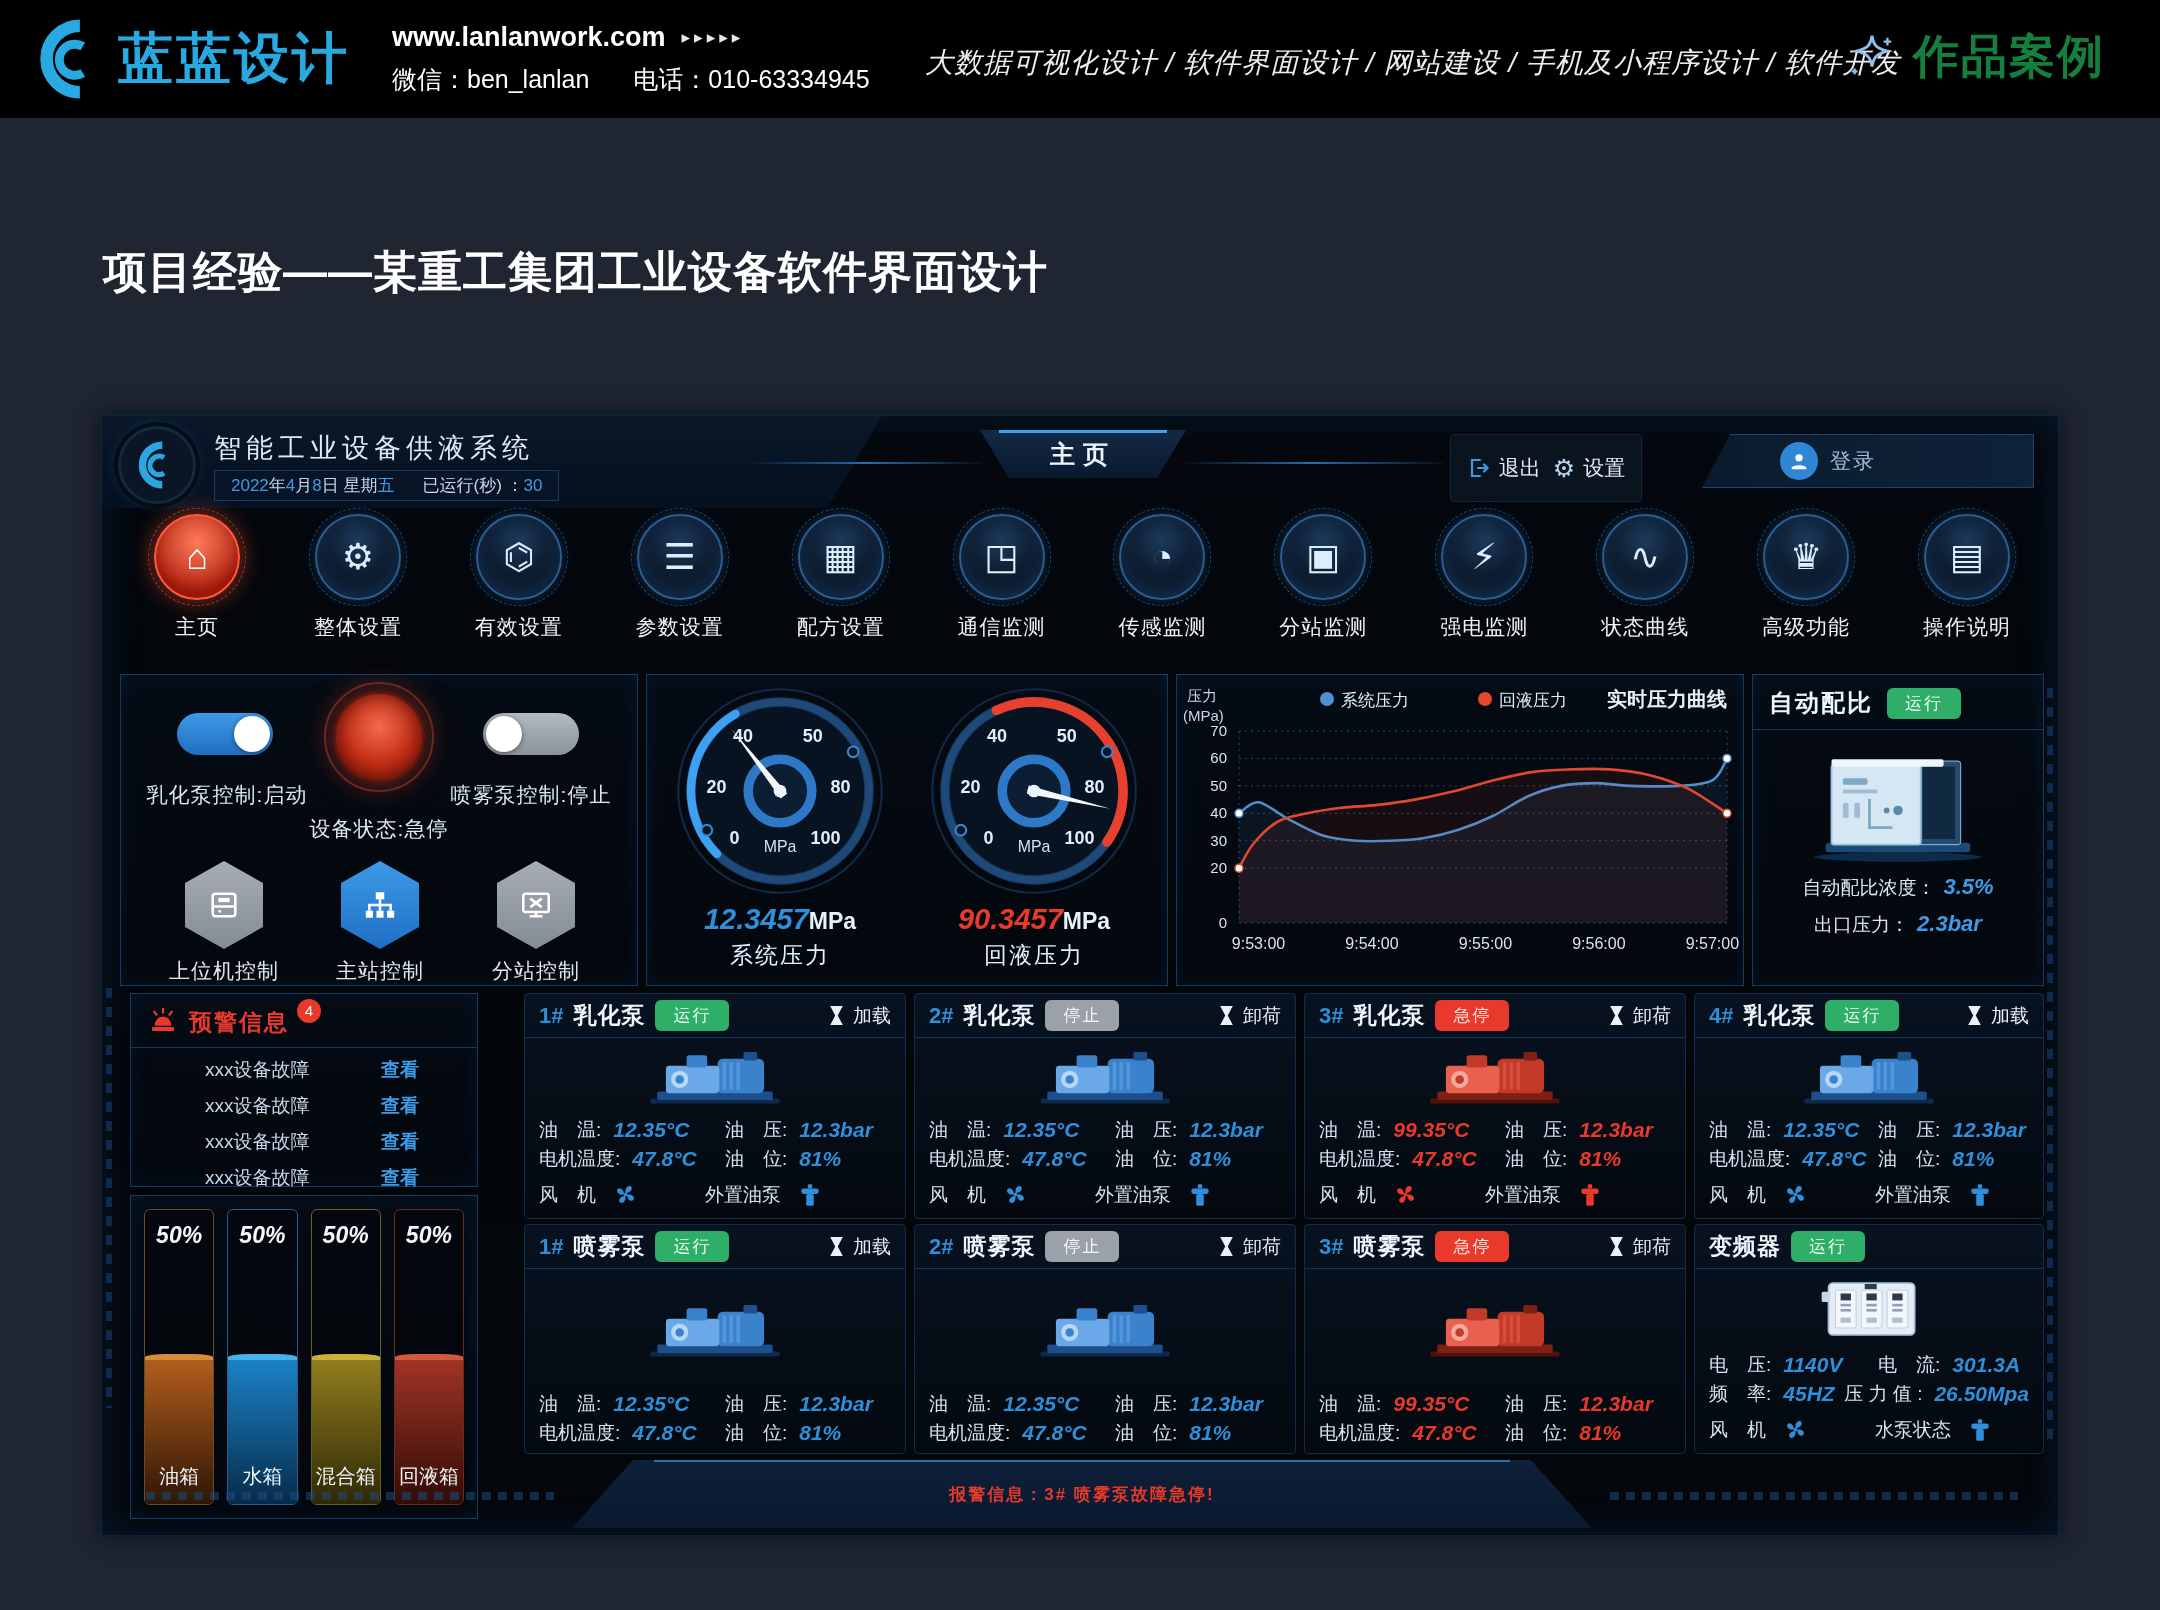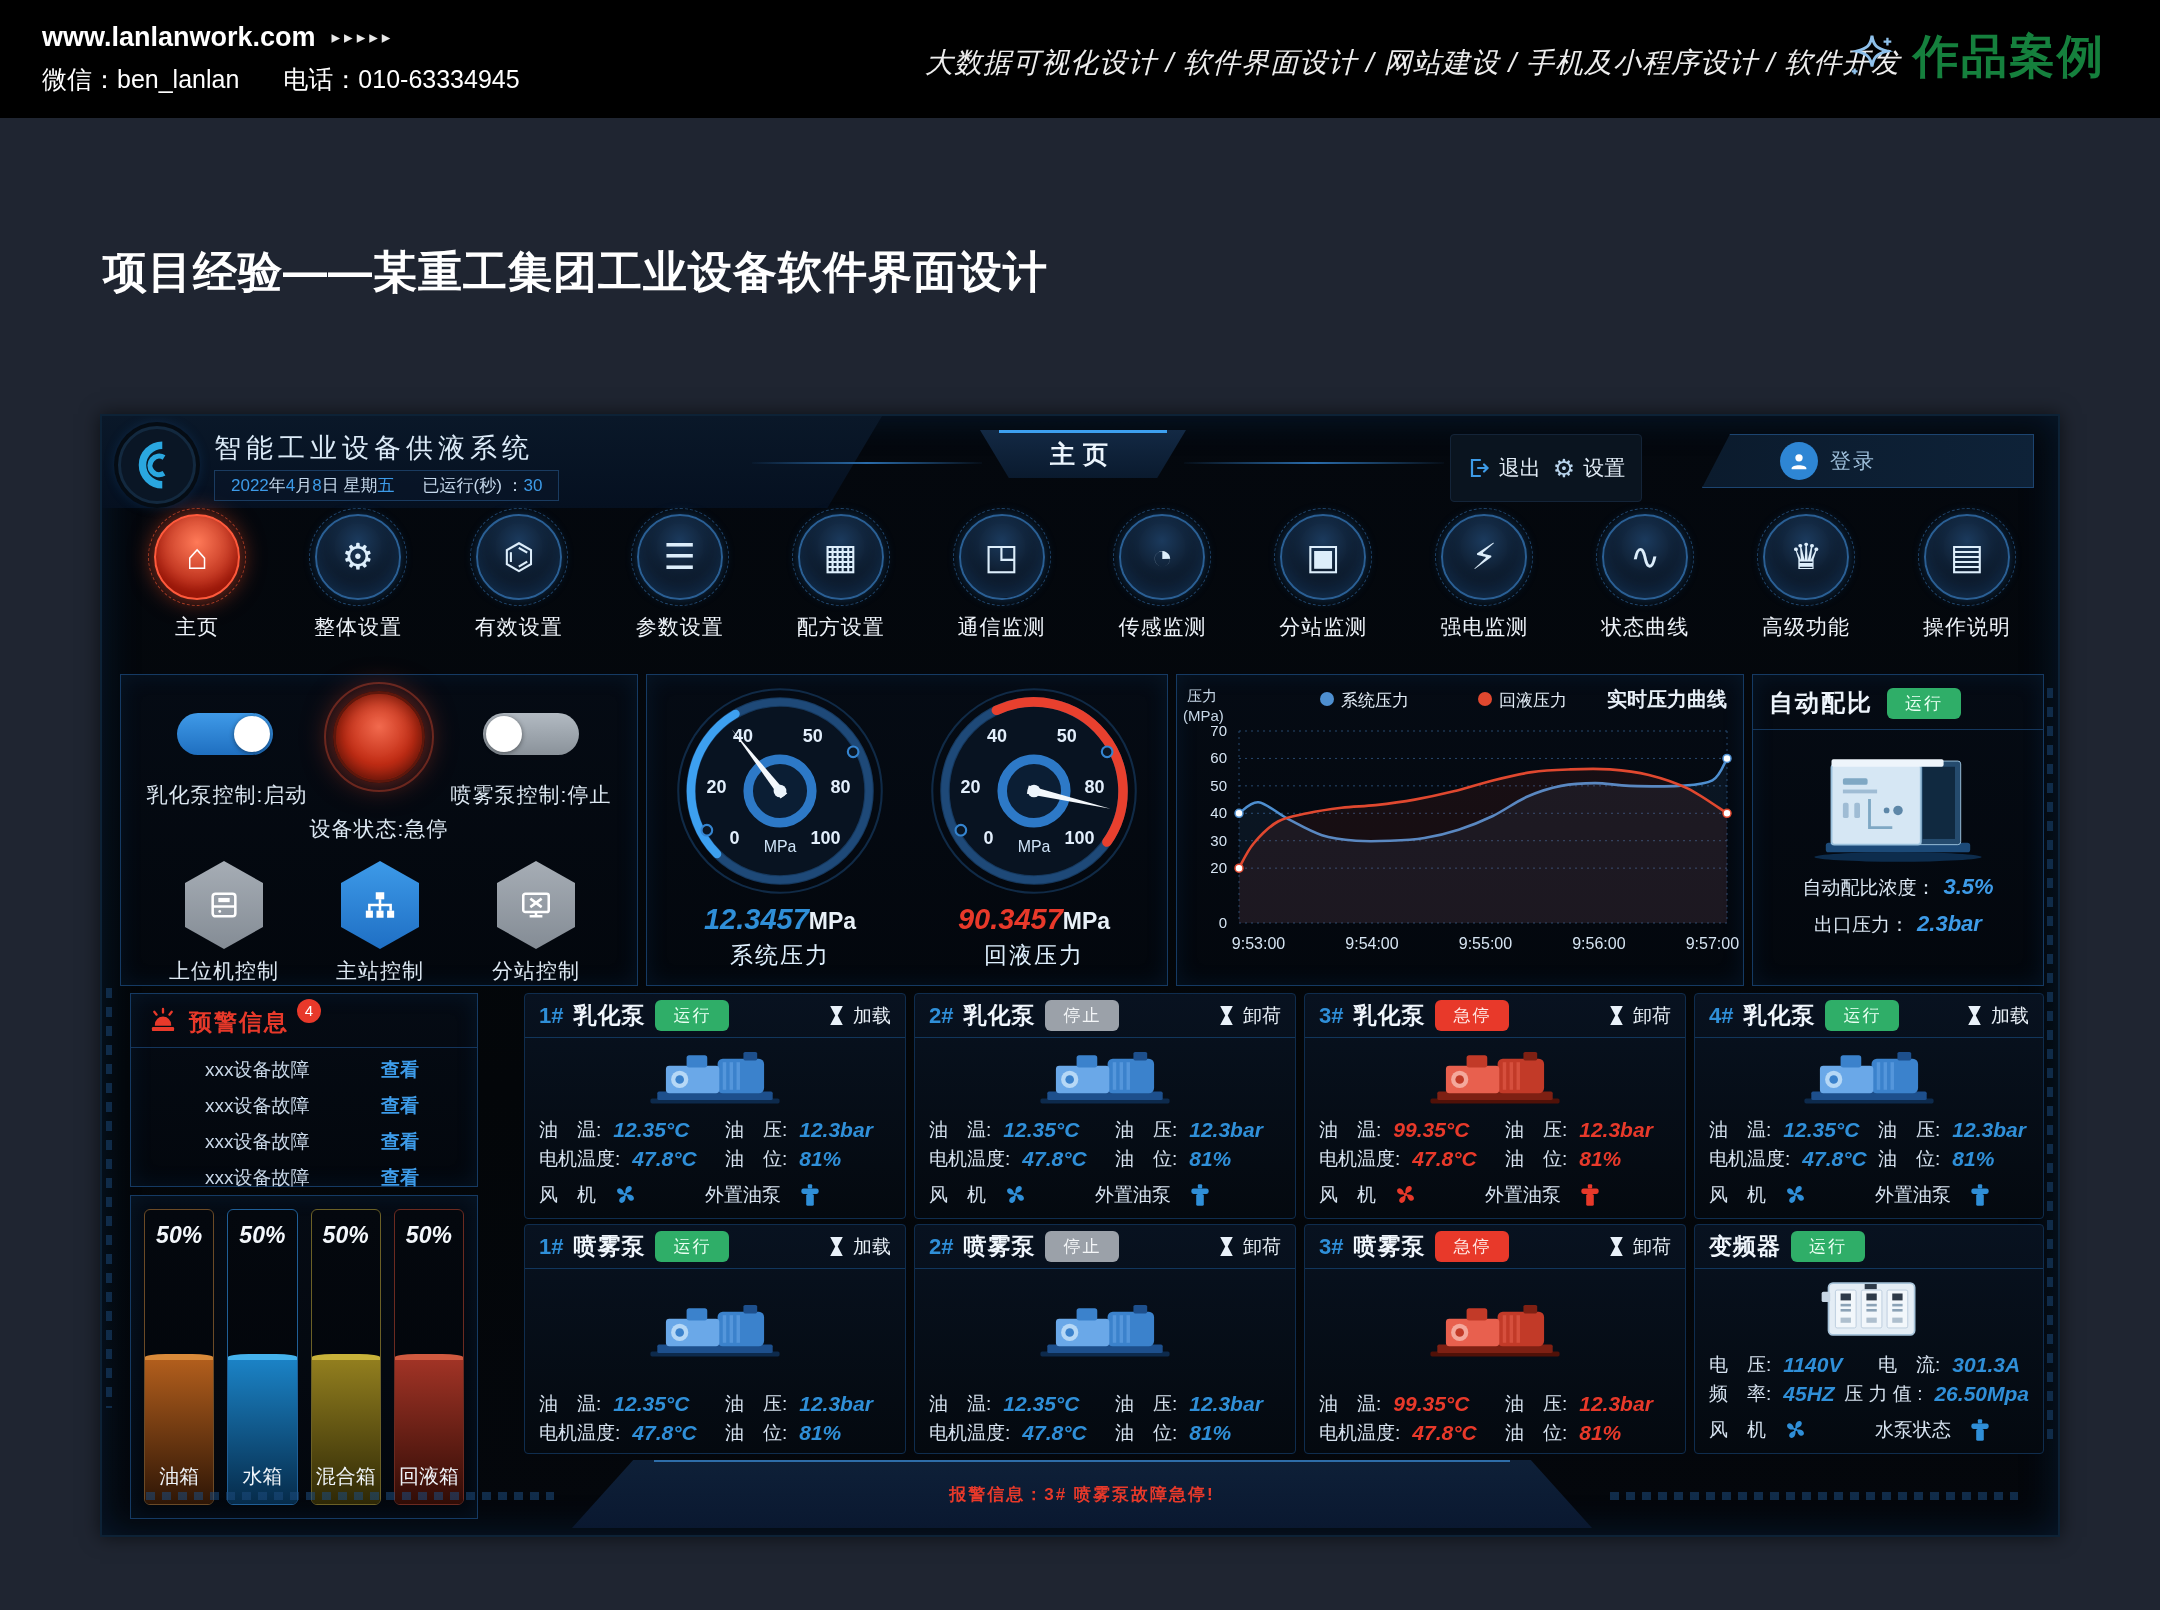--- a/index.html
+++ b/index.html
@@ -139,20 +139,27 @@
   .alarm-bar { position:absolute; left:470px; top:1044px; width:1020px; height:68px; background:linear-gradient(180deg,#0e2038,#0a1830); clip-path:polygon(6% 0,94% 0,100% 100%,0 100%); display:flex; align-items:center; justify-content:center; }
   .alarm-bar::before { content:""; position:absolute; left:8%; right:8%; top:0; height:2px; background:#2e6da8; }
   .alarm-text { font-size:17px; font-weight:bold; color:#e8392a; letter-spacing:2px; }
   .wing { position:absolute; top:1076px; height:8px; background:repeating-linear-gradient(90deg,#1b4a7c 0 9px,transparent 9px 16px); opacity:.55; }
   .side-decor { position:absolute; width:6px; background:repeating-linear-gradient(180deg,#1b4a7c 0 10px,transparent 10px 19px); opacity:.5; }
 </style>
 </head>
 <body>
 
 <div class="site-header">
+  <div class="logo-wrap">
+    <svg width="74" height="84" viewBox="0 0 100 110" fill="none" stroke="#29a9e1">
+      <path d="M62 10a44 44 0 1 0 0 90" stroke-width="17"></path>
+      <path d="M66 38a21 21 0 1 0 0 36" stroke-width="12"></path>
+    </svg>
+    <span class="logo-text">蓝蓝设计</span>
+  </div>
   <div class="contact">
     <div class="contact-line1">
       <span class="site-url">www.lanlanwork.com</span>
       <span class="url-arrows">▸▸▸▸▸</span>
     </div>
     <div class="contact-line2">
       <span>微信：ben_lanlan</span>
       <span>电话：010-63334945</span>
     </div>
   </div>

